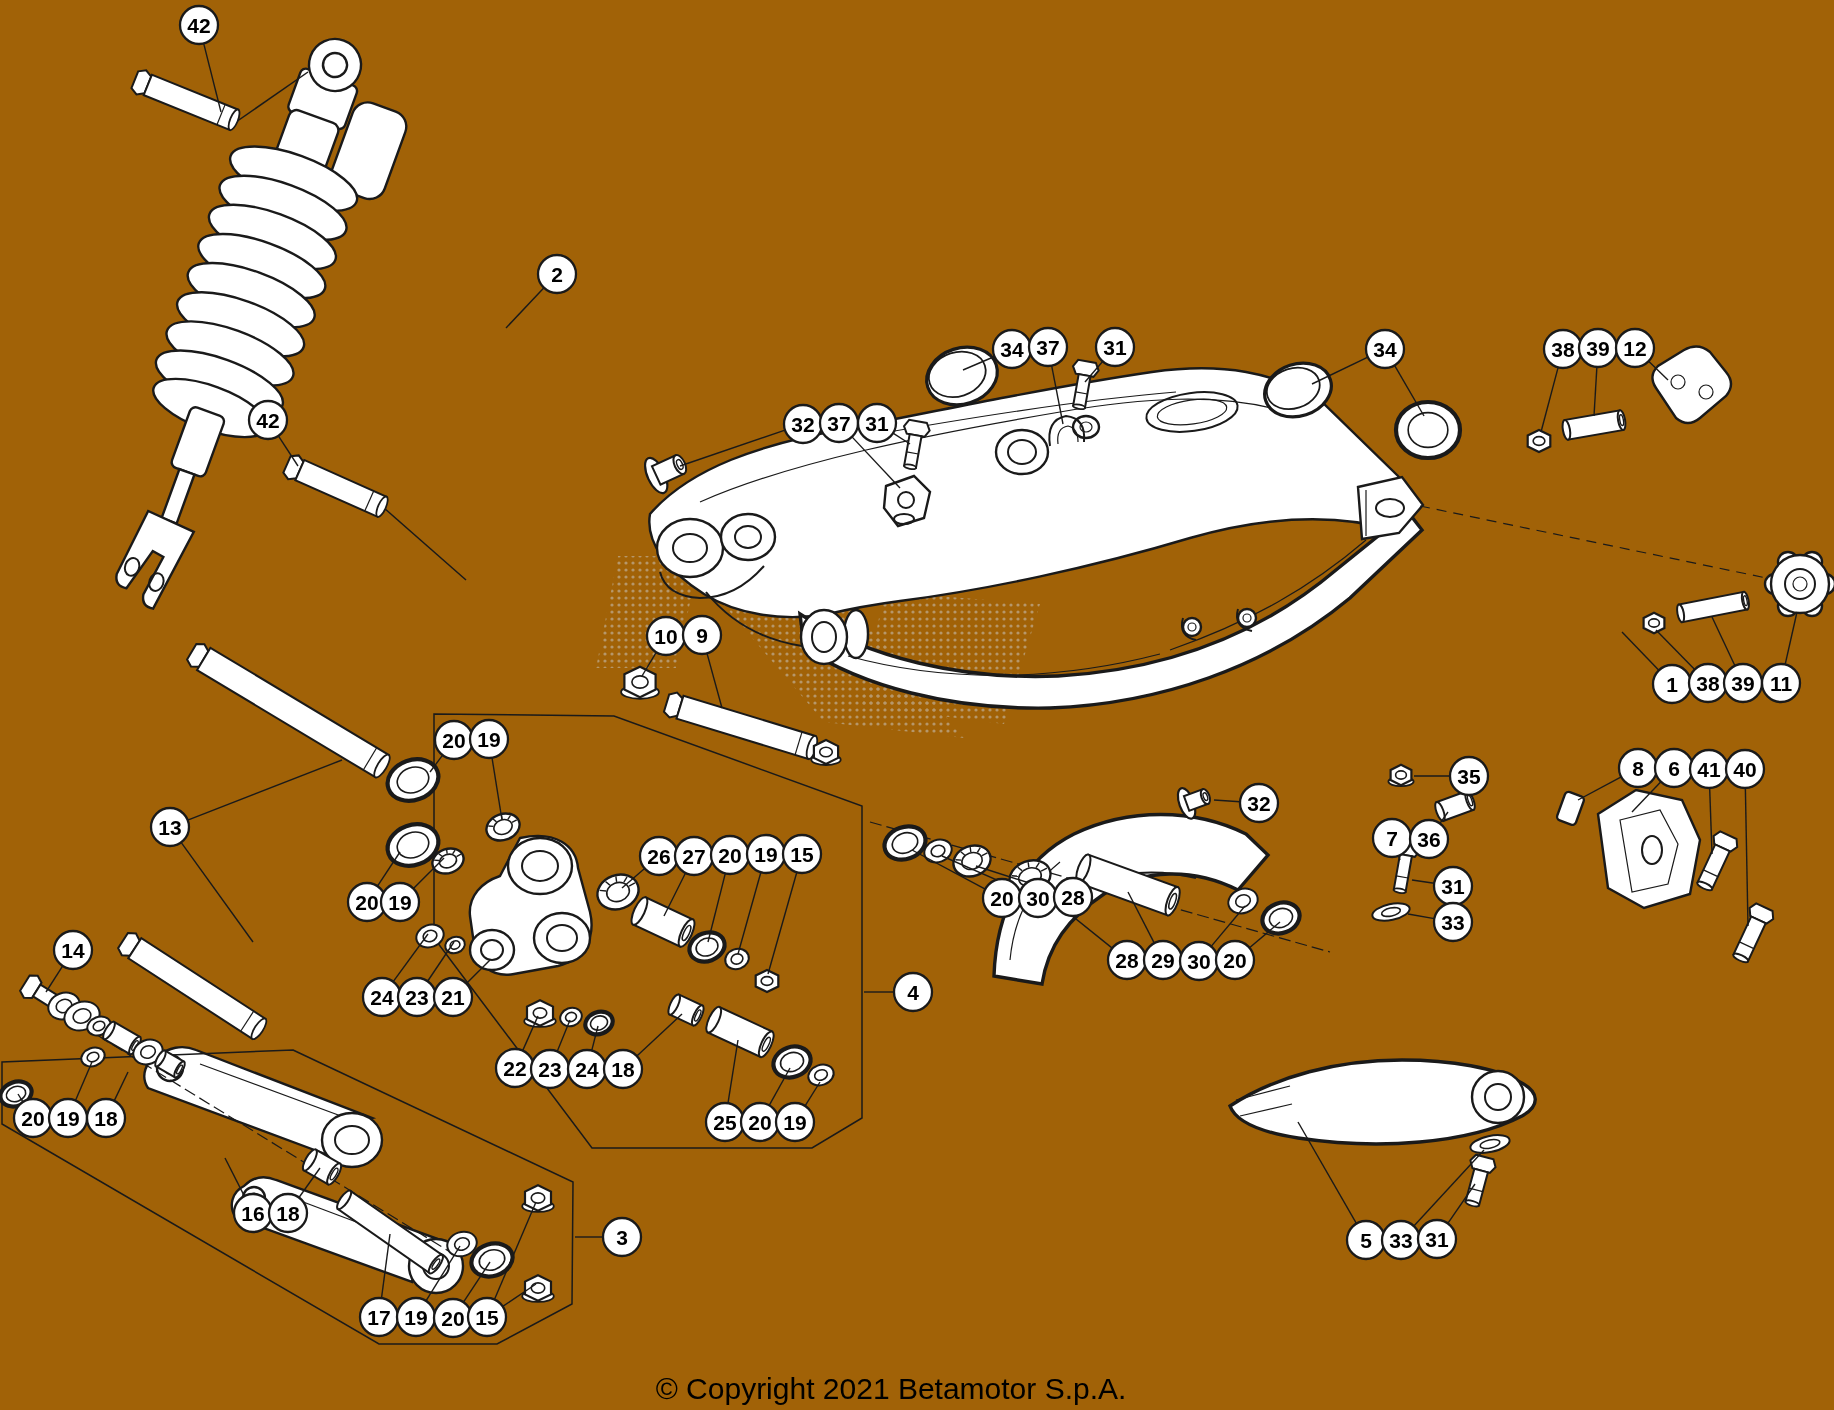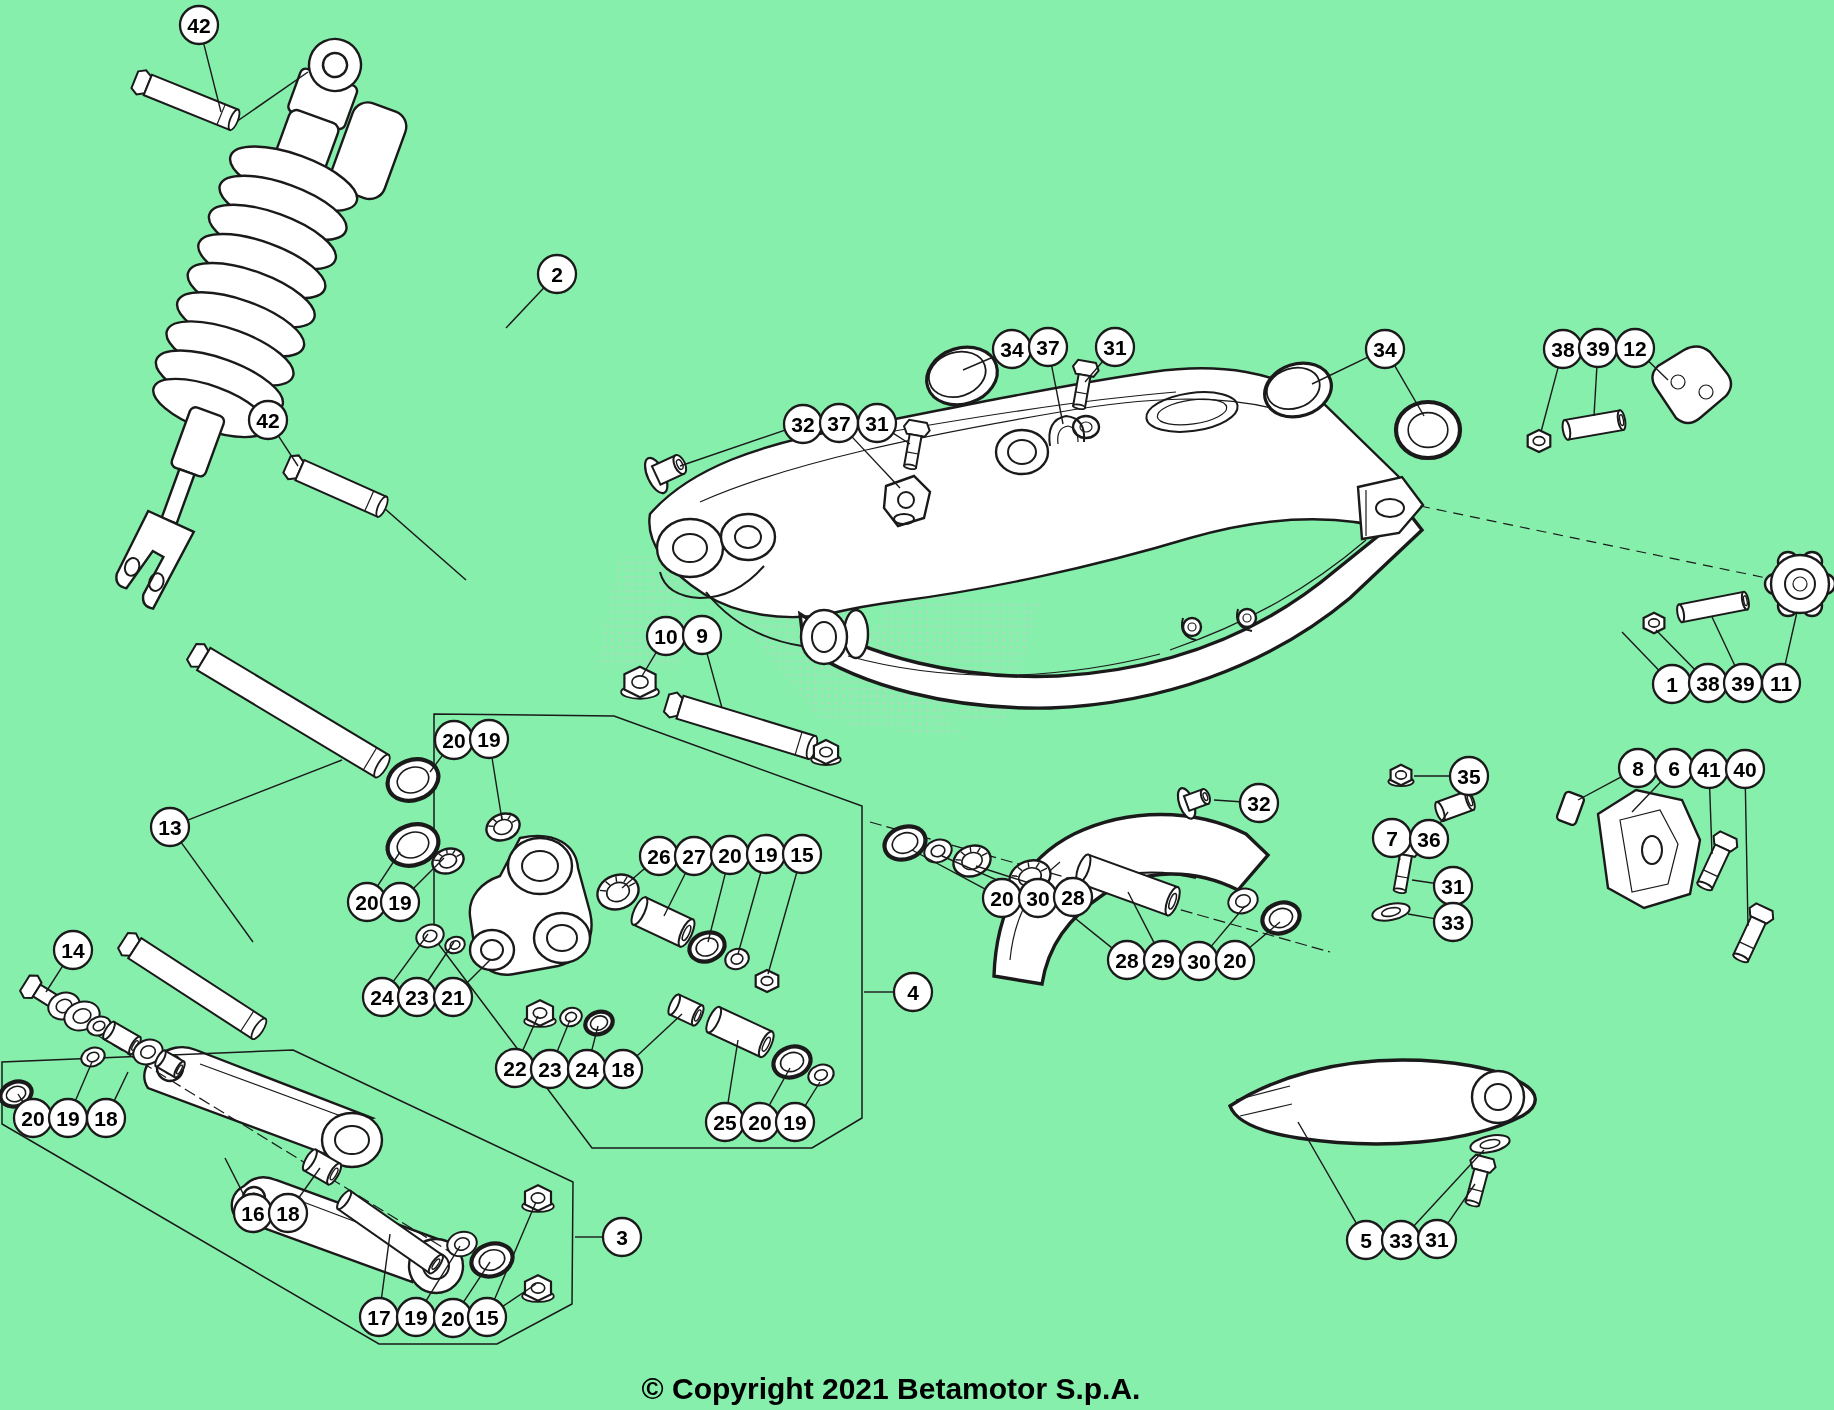--- a/index.html
+++ b/index.html
@@ -1,20 +1,20 @@
 <!DOCTYPE html>
 <html><head>
 <meta charset="utf-8">
 <style>
   html,body{margin:0;padding:0;background:#ffffff;}
-  .stage{position:relative;width:1834px;height:1410px;background:#86efac;overflow:hidden;
+  .stage{position:relative;width:1834px;height:1410px;background:#a16207;overflow:hidden;
          font-family:"Liberation Sans",sans-serif; --line:#1a1a1a;}
   .stage svg{position:absolute;left:0;top:0;}
   .copyright{position:absolute;left:0;top:1372px;width:1782px;text-align:center;
-             font-weight:700;font-size:30px;color:#000;}
+             font-weight:400;font-size:30px;color:#000;}
   .ln{fill:none;stroke:var(--line);stroke-width:2;}
   .w{fill:#ffffff;stroke:var(--line);stroke-width:2.4;}
   .wb{fill:#ffffff;stroke:var(--line);stroke-width:3.4;}
   .thin{fill:none;stroke:var(--line);stroke-width:1.5;}
   .hair{fill:none;stroke:var(--line);stroke-width:1.2;}
 </style>
 </head>
 <body>
 
 <div class="stage" style="--line: #1a1a1a;">

